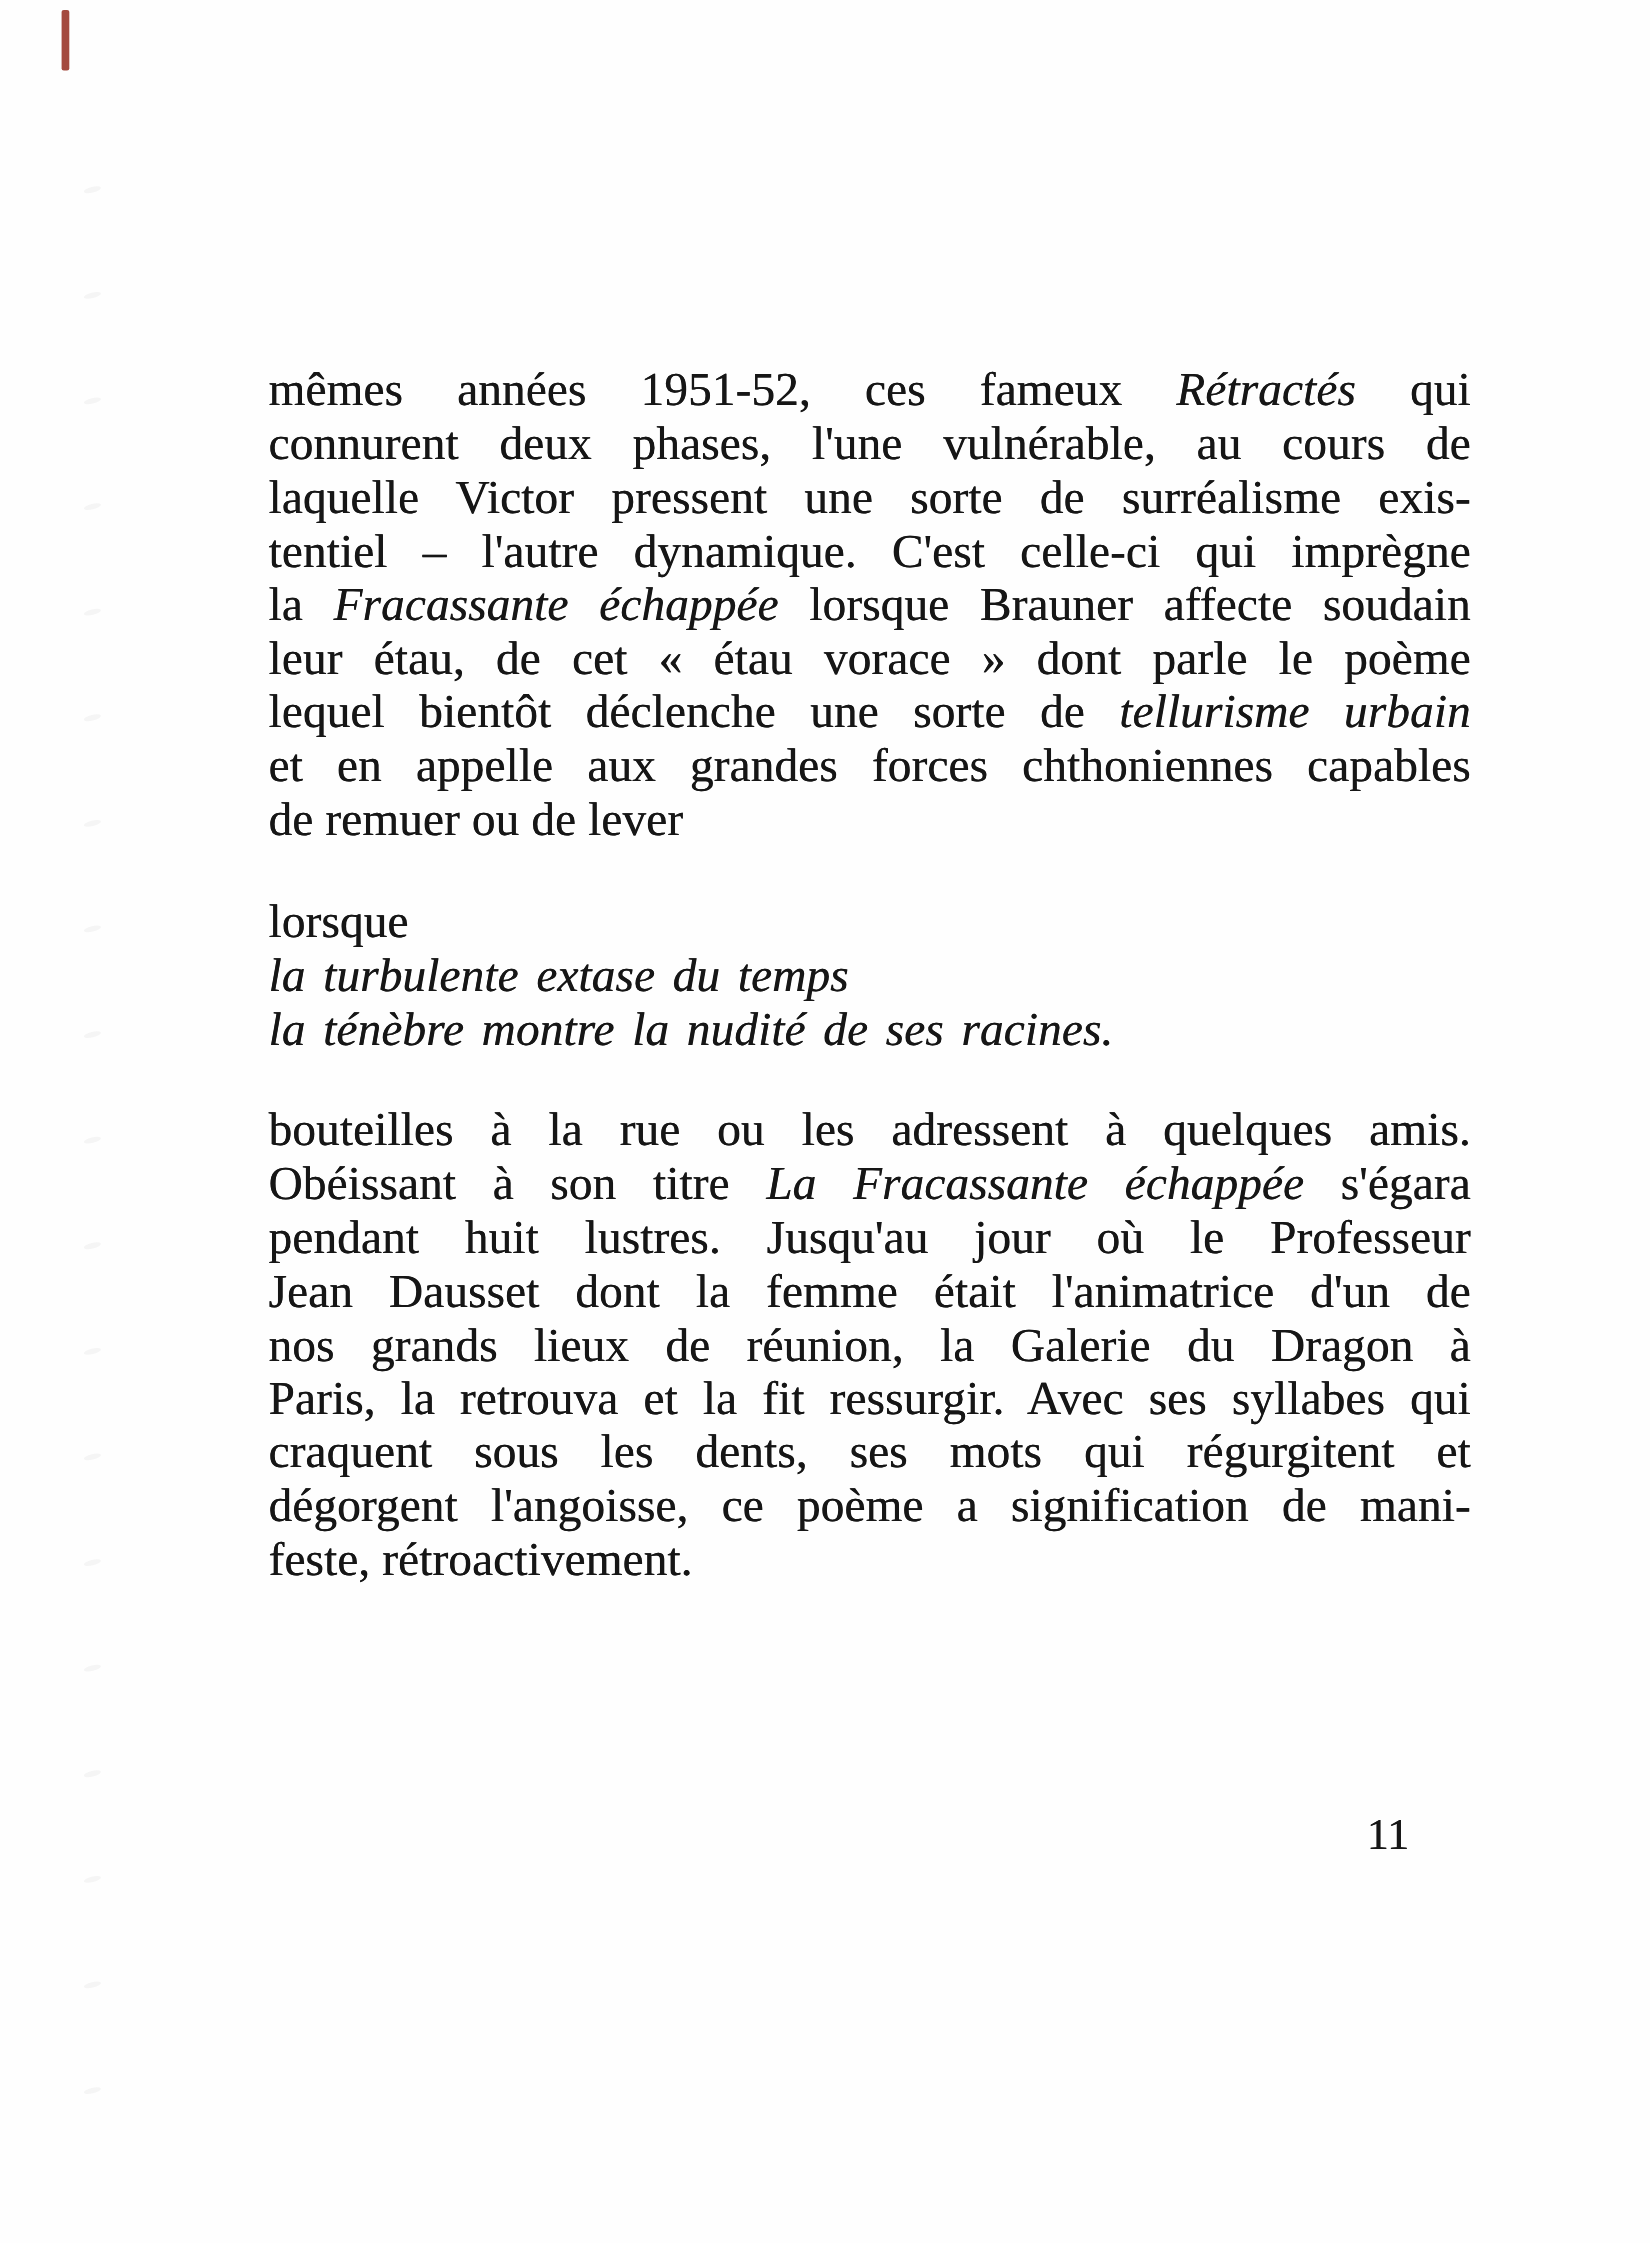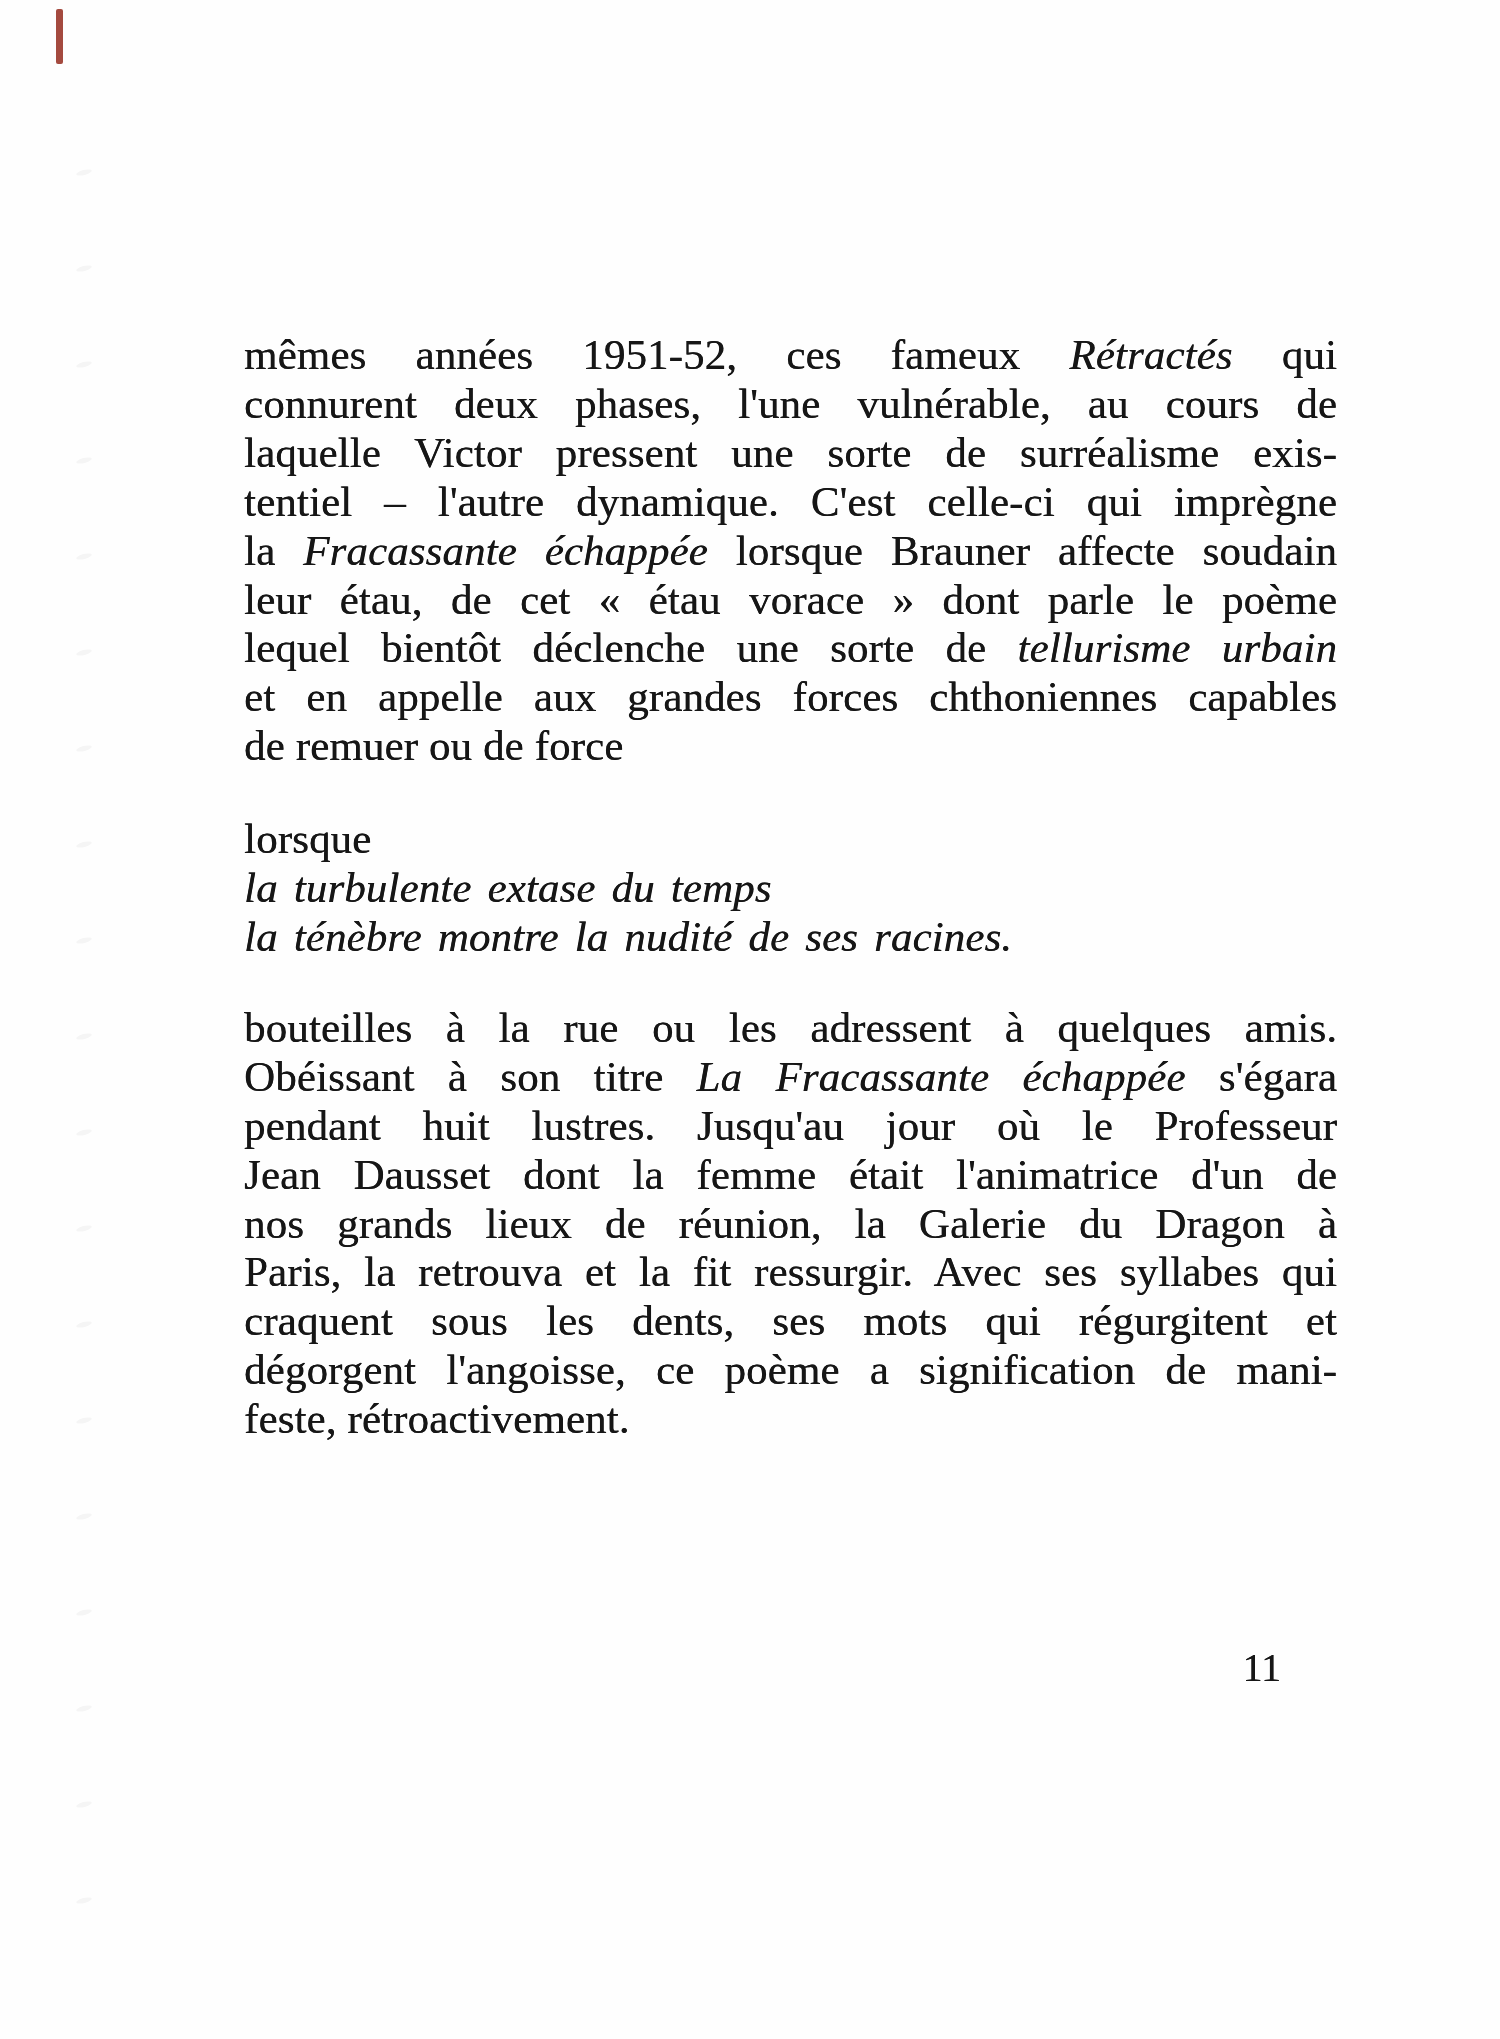--- a/index.html
+++ b/index.html
@@ -81,21 +81,21 @@
   <div class="text-block">
     <div class="para para1">
         <div class="line justify"><span class="rm">mêmes années 1951-52, ces fameux </span><span class="it">Rétractés</span><span class="rm"> qui</span></div>
         <div class="line justify"><span class="rm">connurent deux phases, l'une vulnérable, au cours de</span></div>
         <div class="line justify"><span class="rm">laquelle Victor pressent une sorte de surréalisme exis-</span></div>
         <div class="line justify"><span class="rm">tentiel – l'autre dynamique. C'est celle-ci qui imprègne</span></div>
         <div class="line justify"><span class="rm">la </span><span class="it">Fracassante échappée</span><span class="rm"> lorsque Brauner affecte soudain</span></div>
         <div class="line justify"><span class="rm">leur étau, de cet « étau vorace » dont parle le poème</span></div>
         <div class="line justify"><span class="rm">lequel bientôt déclenche une sorte de </span><span class="it">tellurisme urbain</span></div>
         <div class="line justify"><span class="rm">et en appelle aux grandes forces chthoniennes capables</span></div>
-        <div class="line"><span class="rm">de remuer ou de force</span></div>
+        <div class="line"><span class="rm">de remuer ou de lever</span></div>
       </div>
 
     <div class="poem">
         <div class="line"><span class="rm">lorsque</span></div>
         <div class="line"><span class="it">la turbulente extase du temps</span></div>
         <div class="line"><span class="it">la ténèbre montre la nudité de ses racines.</span></div>
       </div>
 
     <div class="para para2">
         <div class="line justify"><span class="rm">bouteilles à la rue ou les adressent à quelques amis.</span></div>

